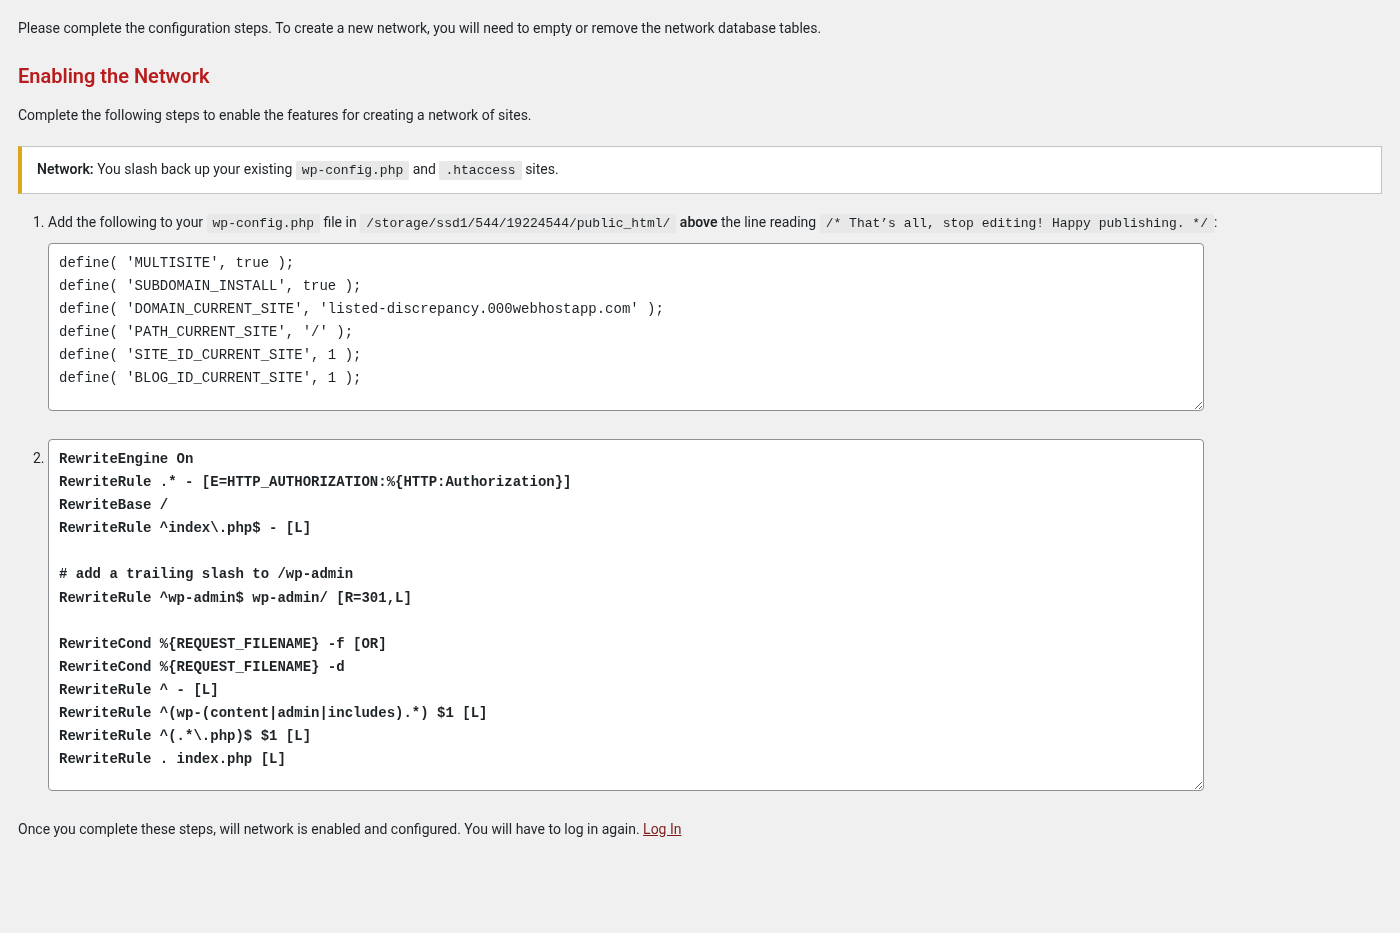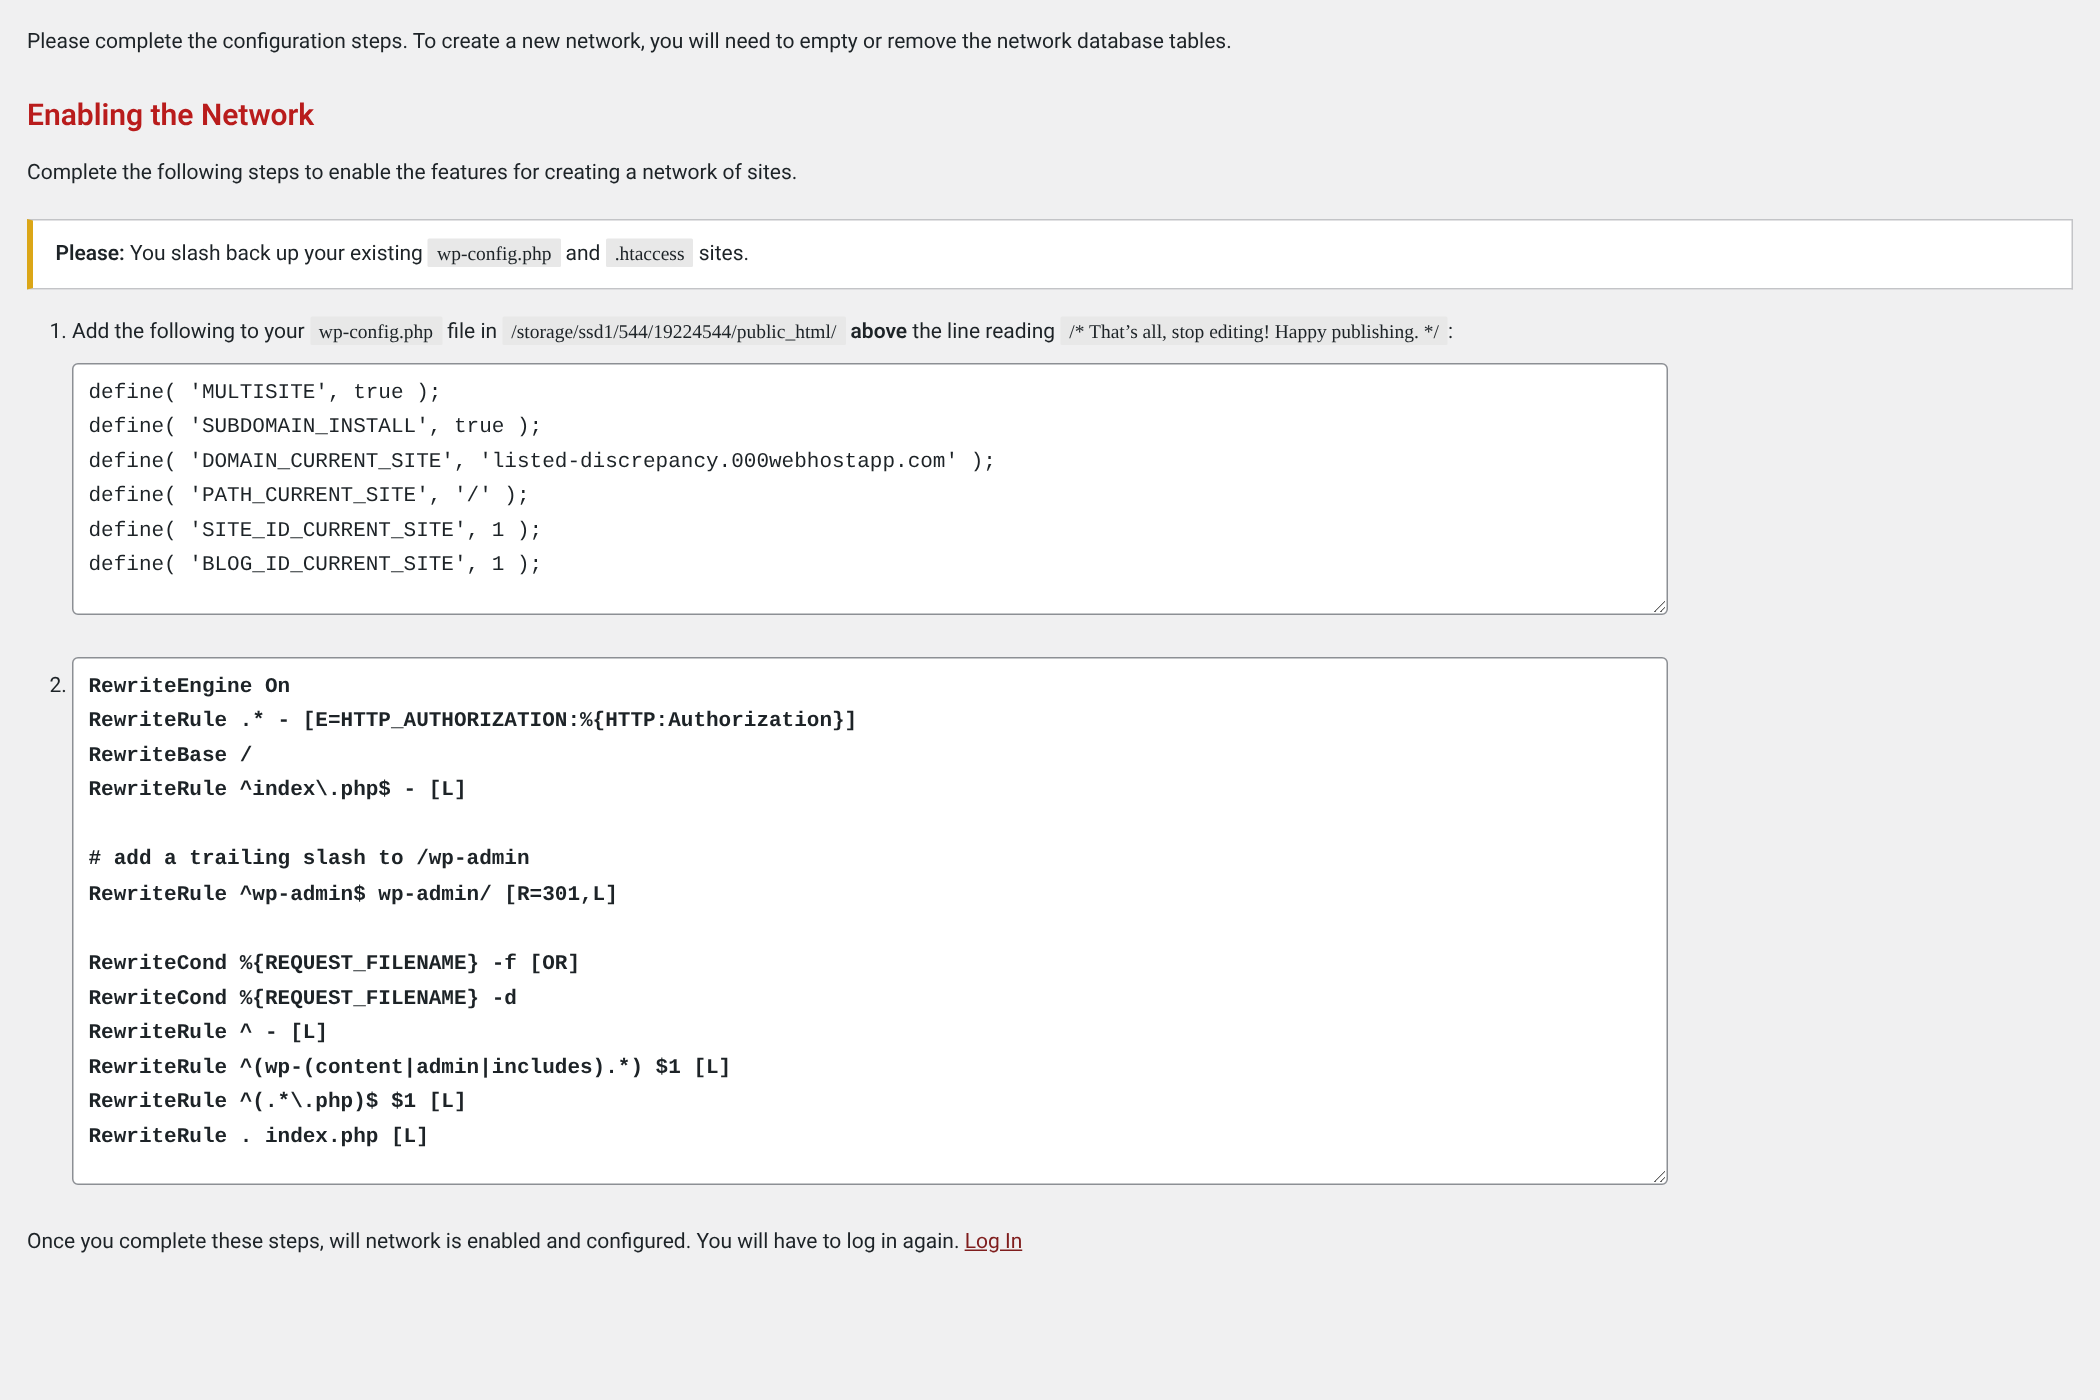--- a/index.html
+++ b/index.html
@@ -21,33 +21,33 @@
     .notice {
       background: #fff;
       border: 1px solid #c3c4c7;
       border-left: 4px solid #dba617;
       padding: 12px 15px;
       margin: 20px 0 18px 0;
       font-size: 14px;
     }
     .notice strong { font-weight: 600; }
     code {
-      font-family: Liberation Serif, serif;
+      font-family: Liberation Mono, monospace;
       background: #e8e8e8;
       padding: 2px 6px;
       font-size: 13px;
       border-radius: 1px;
     }
     ol { padding-left: 30px; }
     ol > li { font-size: 14px; margin-bottom: 28px; }
     ol > li > p:first-child { margin-bottom: 10px; }
     strong { font-weight: 600; }
     textarea.code-block {
       display: block;
-      width: 1064px;
+      width: 1156px;
       max-width: 100%;
       font-family: Consolas, Monaco, "Courier New", monospace;
       font-size: 14px;
       line-height: 1.65;
       background: #fff;
       color: #1d2327;
       border: 1px solid #8c8f94;
       border-radius: 4px;
       padding: 8px 10px;
       white-space: pre;
@@ -67,21 +67,21 @@
 </head>
 <body>
 
 <p>Please complete the configuration steps. To create a new network, you will need to empty or remove the network database tables.</p>
 
 <h3>Enabling the Network</h3>
 
 <p>Complete the following steps to enable the features for creating a network of sites.</p>
 
 <div class="notice">
-  <strong>Please:</strong><span> You slash back up your existing </span><code>wp-config.php</code><span> and </span><code>.htaccess</code><span> sites.</span>
+  <strong>Network:</strong><span> You slash back up your existing </span><code>wp-config.php</code><span> and </span><code>.htaccess</code><span> sites.</span>
 </div>
 
 <ol>
   <li>
     <p>
       <span>Add the following to your </span><code>wp-config.php</code><span> file in </span><code>/storage/ssd1/544/19224544/public_html/</code><span> </span><strong>above</strong><span> the line reading </span><code>/* That’s all, stop editing! Happy publishing. */</code><span>:</span>
     </p>
     <textarea class="code-block ta1" readonly="" style="">define( 'MULTISITE', true );
 define( 'SUBDOMAIN_INSTALL', true );
 define( 'DOMAIN_CURRENT_SITE', 'listed-discrepancy.000webhostapp.com' );

